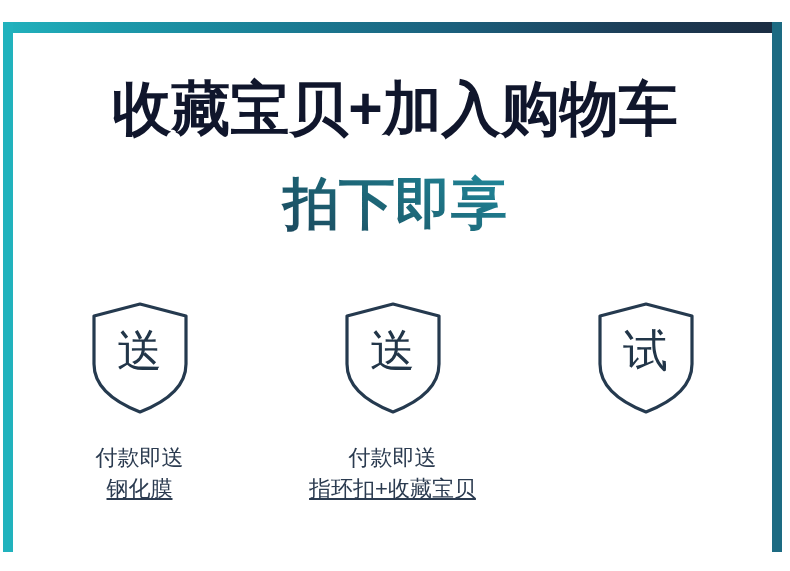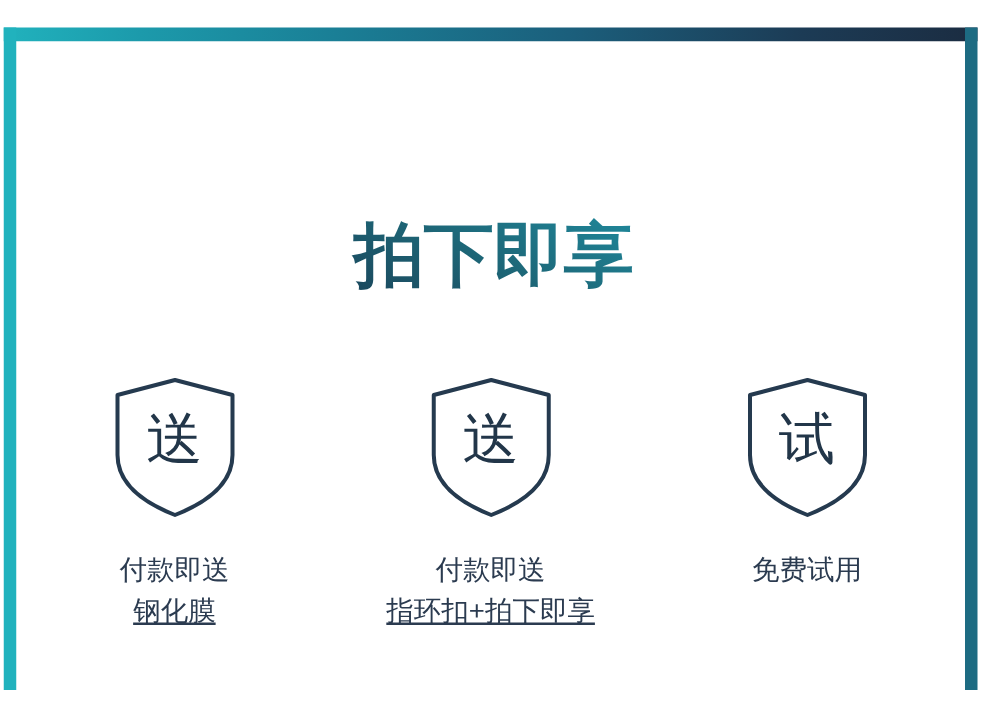--- a/index.html
+++ b/index.html
@@ -67,20 +67,21 @@
     width: 790px;
     text-align: center;
     font-size: 56px;
     line-height: 64px;
     font-weight: bold;
     white-space: nowrap;
     background-image: linear-gradient(28deg, #14203a 0%, #1a3b52 24%, #1d6576 48%, #208da0 72%, #2ab3c2 100%);
     -webkit-background-clip: text;
     background-clip: text;
     color: transparent;
+    font-family: Liberation Serif, serif;
     -webkit-text-fill-color: transparent;
   }
 
   
   .benefits {
     position: absolute;
     left: 13px;
     top: 300px;
     width: 759px;
     display: flex;
@@ -121,32 +122,33 @@
     font-weight: 500;
   }
   .benefit-text {
     margin-top: 26px;
     text-align: center;
     color: #2b3b50;
     font-size: 22px;
     line-height: 31px;
     white-space: nowrap;
   }
-  .benefit-text .l1 { display: block; font-family: Liberation Mono, monospace; }
+  .benefit-text .l1 { display: block; }
   .benefit-text .l2 { display: block; text-decoration: underline; }
 </style>
 </head>
 <body>
 
 <div class="page">
 
   <div class="frame-top"></div>
   <div class="frame-left"></div>
   <div class="frame-right"></div>
 
+  <div class="title">收藏宝贝+加入购物车</div>
   <div class="subtitle">拍下即享</div>
 
   <div class="benefits">
 
     <div class="benefit">
       <div class="shield-wrap">
         <svg viewBox="0 0 104 116" xmlns="http://www.w3.org/2000/svg" aria-hidden="true">
           <path d="M6 16 L52 4 L98 16 L98 64 Q98 94 52 112 Q6 94 6 64 Z" fill="none" stroke="#253a4f" stroke-width="3.2" stroke-linejoin="round"></path>
         </svg>
         <div class="shield-glyph">送</div>
@@ -159,30 +161,29 @@
 
     <div class="benefit">
       <div class="shield-wrap">
         <svg viewBox="0 0 104 116" xmlns="http://www.w3.org/2000/svg" aria-hidden="true">
           <path d="M6 16 L52 4 L98 16 L98 64 Q98 94 52 112 Q6 94 6 64 Z" fill="none" stroke="#253a4f" stroke-width="3.2" stroke-linejoin="round"></path>
         </svg>
         <div class="shield-glyph">送</div>
       </div>
       <div class="benefit-text">
         <span class="l1">付款即送</span>
-        <span class="l2">指环扣+拍下即享</span>
+        <span class="l2">指环扣+收藏宝贝</span>
       </div>
     </div>
 
     <div class="benefit">
       <div class="shield-wrap">
         <svg viewBox="0 0 104 116" xmlns="http://www.w3.org/2000/svg" aria-hidden="true">
           <path d="M6 16 L52 4 L98 16 L98 64 Q98 94 52 112 Q6 94 6 64 Z" fill="none" stroke="#253a4f" stroke-width="3.2" stroke-linejoin="round"></path>
         </svg>
         <div class="shield-glyph">试</div>
       </div>
       <div class="benefit-text">
-        <span class="l1">免费试用</span>
       </div>
     </div>
 
   </div>
 </div>
 
 </body></html>

